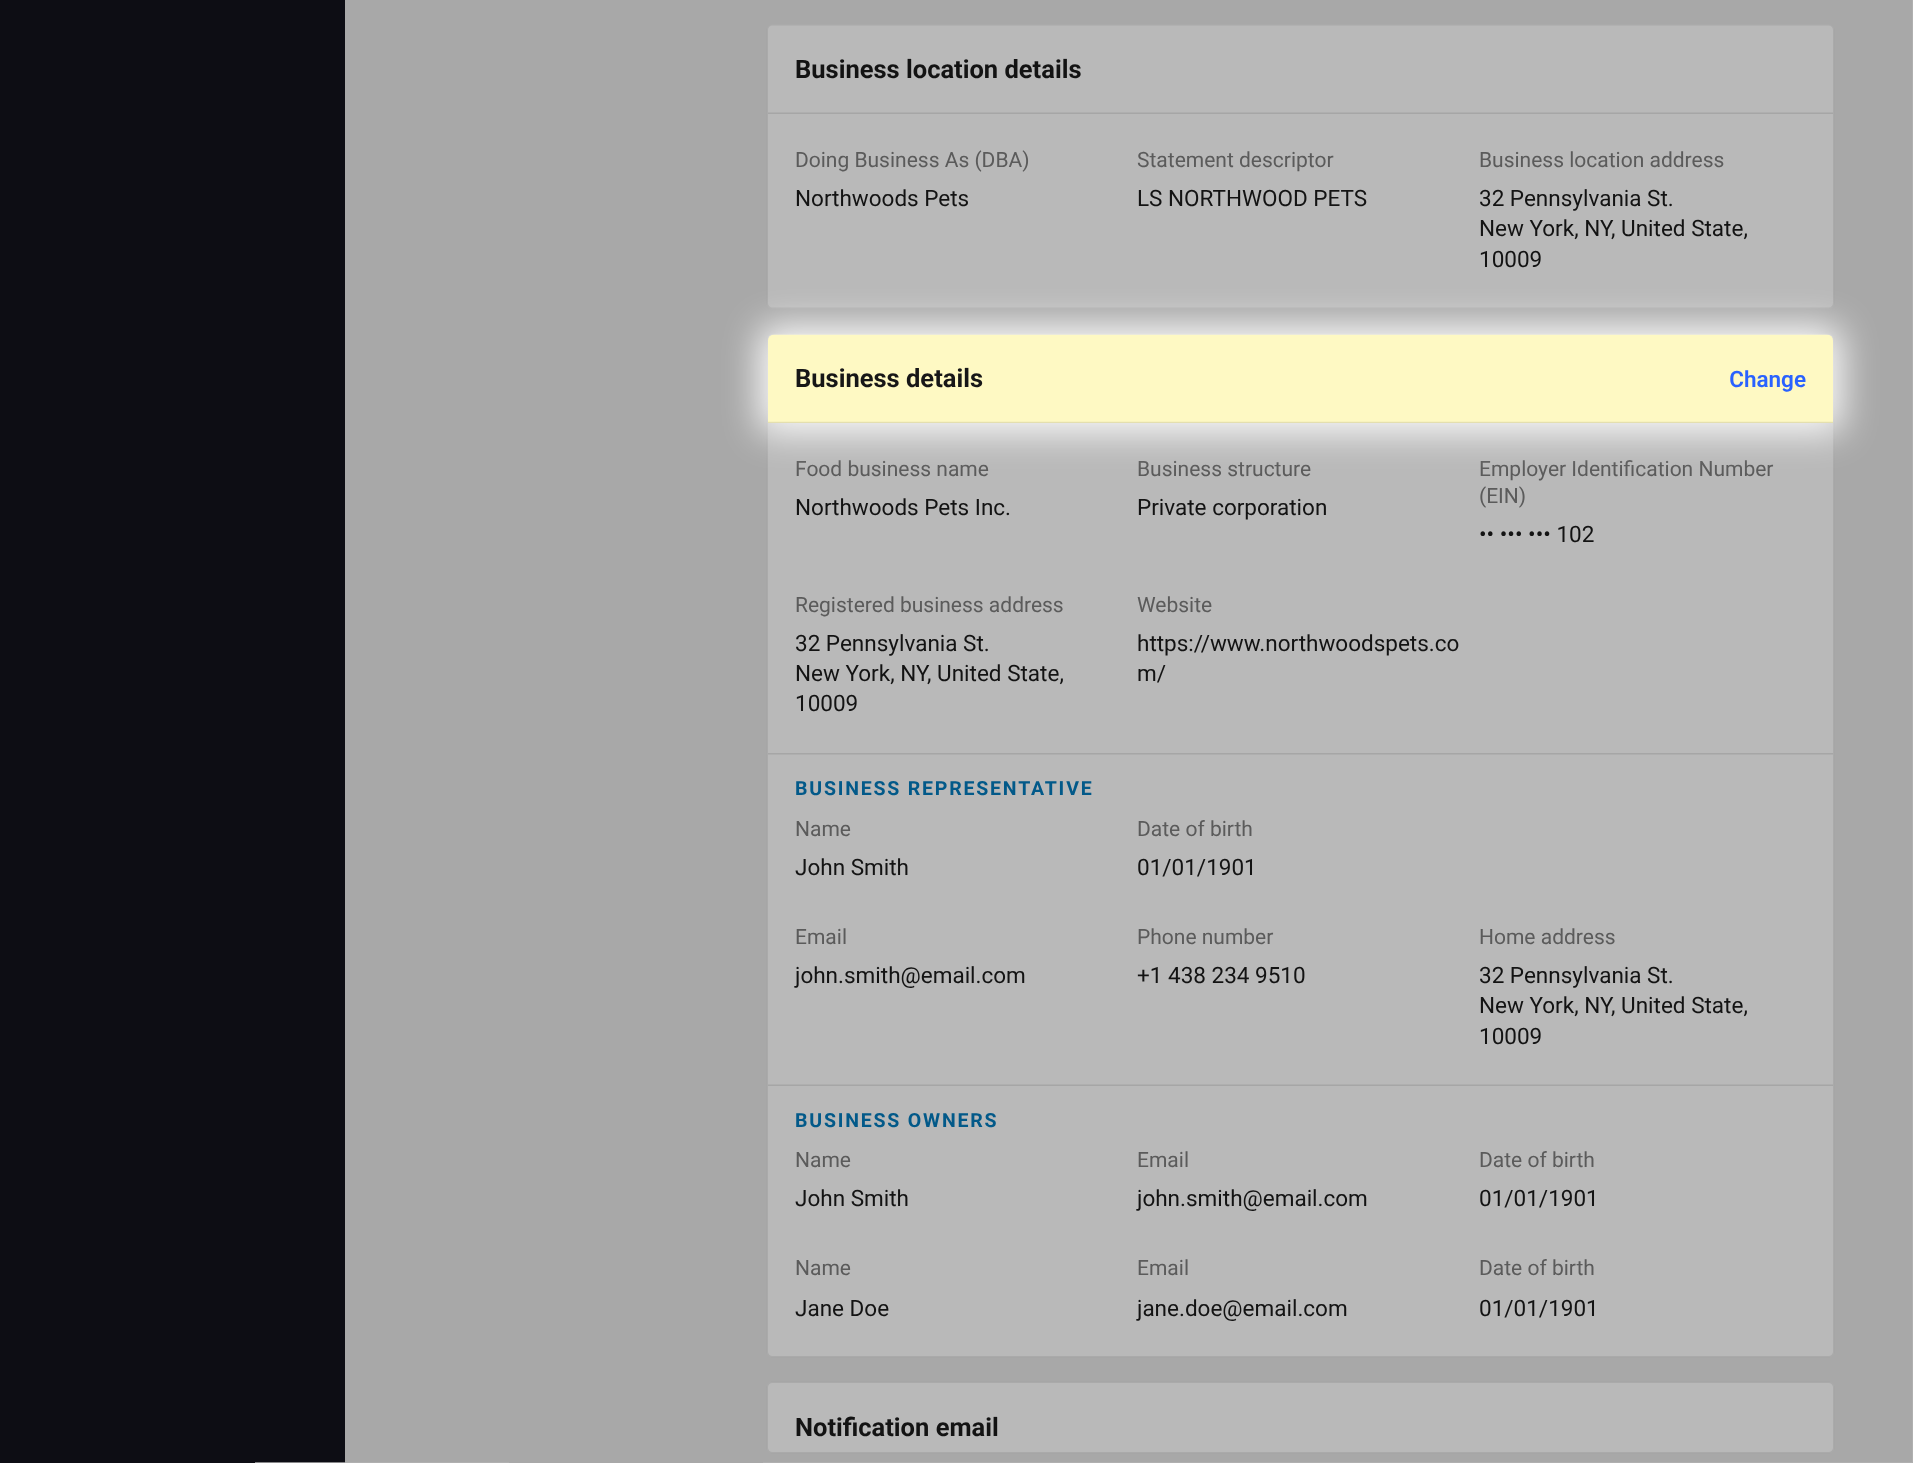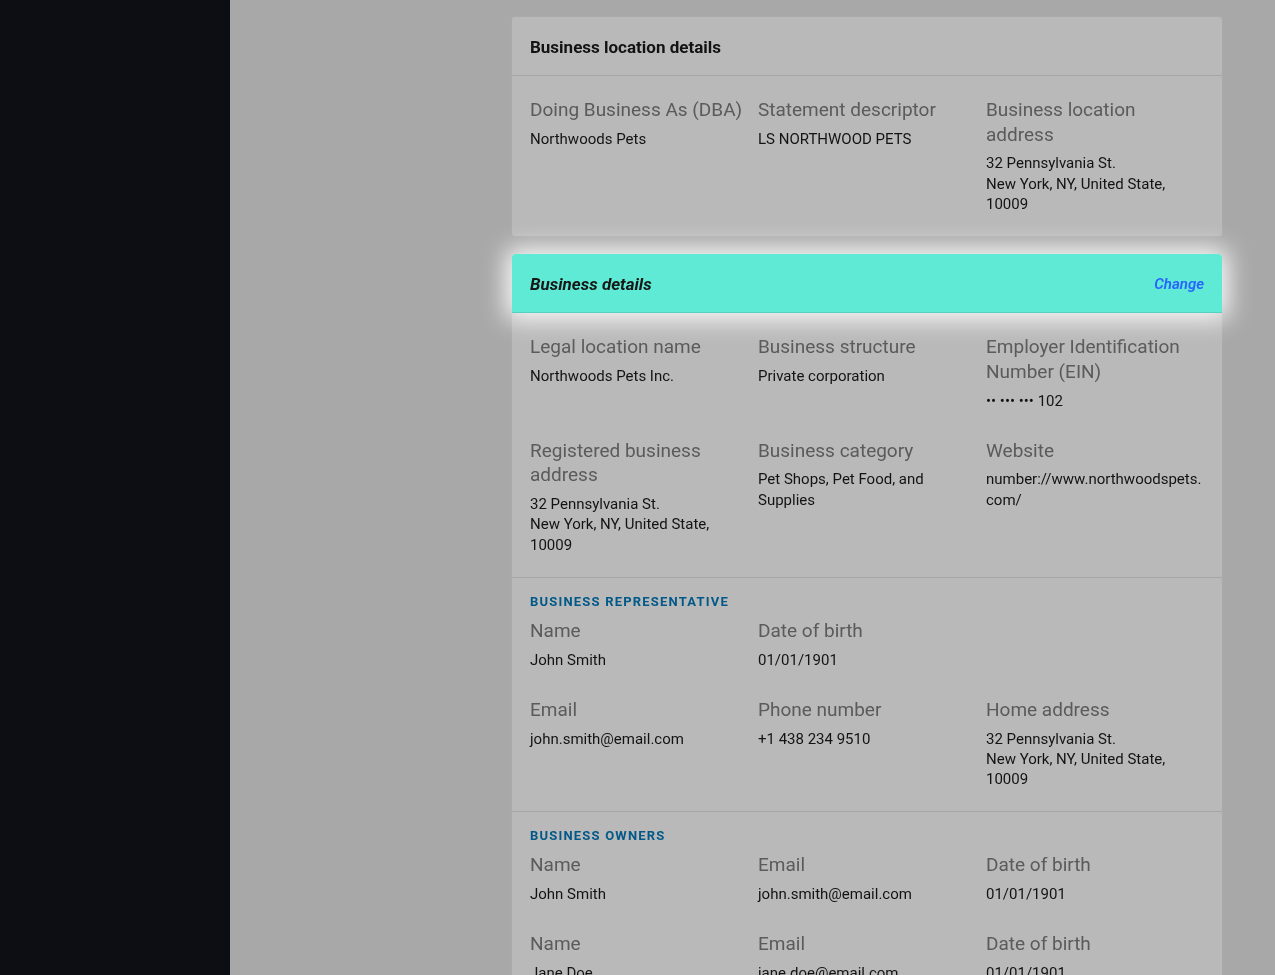--- a/index.html
+++ b/index.html
@@ -63,21 +63,21 @@
     padding: 12px 18px 22px 18px;
   }
   .row3 {
     display: grid;
     grid-template-columns: 1fr 1fr 1fr;
     column-gap: 10px;
     margin-top: 10px;
   }
   .row3 + .row3 { margin-top: 28px; }
   .field-label {
-    font-size: 19px;
+    font-size: 14px;
     color: #6b6b6b;
     margin-bottom: 6px;
     line-height: 1.3;
   }
   .field-value {
     font-size: 15px;
     color: #171717;
     line-height: 1.35;
     word-break: break-word;
   }
@@ -89,24 +89,23 @@
     font-size: 13px;
     font-weight: 700;
     letter-spacing: 1.2px;
     color: #0369a1;
     text-transform: uppercase;
     margin-bottom: 4px;
   }
   .highlight-card .card-header {
     position: relative;
     z-index: 20;
-    background: #5eead4;
+    background: #fef9c3;
     border-radius: 4px 4px 0 0;
     box-shadow: 0 0 24px 6px rgba(255,255,255,0.95);
-    font-style: italic;
   }
   .card.small-top { margin-top: 0; }
 </style>
 </head>
 <body>
 
 <div class="sidebar"></div>
 
 <div class="content">
 
@@ -136,47 +135,43 @@
   </div>
 
   <div class="card highlight-card">
     <div class="card-header">
       <div class="card-title">Business details</div>
       <div class="change-link">Change</div>
     </div>
     <div class="card-body">
       <div class="row3">
         <div>
-          <div class="field-label">Legal location name</div>
+          <div class="field-label">Food business name</div>
           <div class="field-value">Northwoods Pets Inc.</div>
         </div>
         <div>
           <div class="field-label">Business structure</div>
           <div class="field-value">Private corporation</div>
         </div>
         <div>
           <div class="field-label">Employer Identification Number (EIN)</div>
           <div class="field-value">•• ••• ••• 102</div>
         </div>
       </div>
       <div class="row3">
         <div>
           <div class="field-label">Registered business address</div>
           <div class="field-value">
             <span>32 Pennsylvania St.</span><br>
             <span>New York, NY, United State, 10009</span>
           </div>
         </div>
         <div>
-          <div class="field-label">Business category</div>
-          <div class="field-value">Pet Shops, Pet Food, and Supplies</div>
-        </div>
-        <div>
           <div class="field-label">Website</div>
-          <div class="field-value">number://www.northwoodspets.com/</div>
+          <div class="field-value">https://www.northwoodspets.com/</div>
         </div>
       </div>
     </div>
 
     <div class="sub-section">
       <div class="sub-section-title">BUSINESS REPRESENTATIVE</div>
       <div class="row3">
         <div>
           <div class="field-label">Name</div>
           <div class="field-value">John Smith</div>

